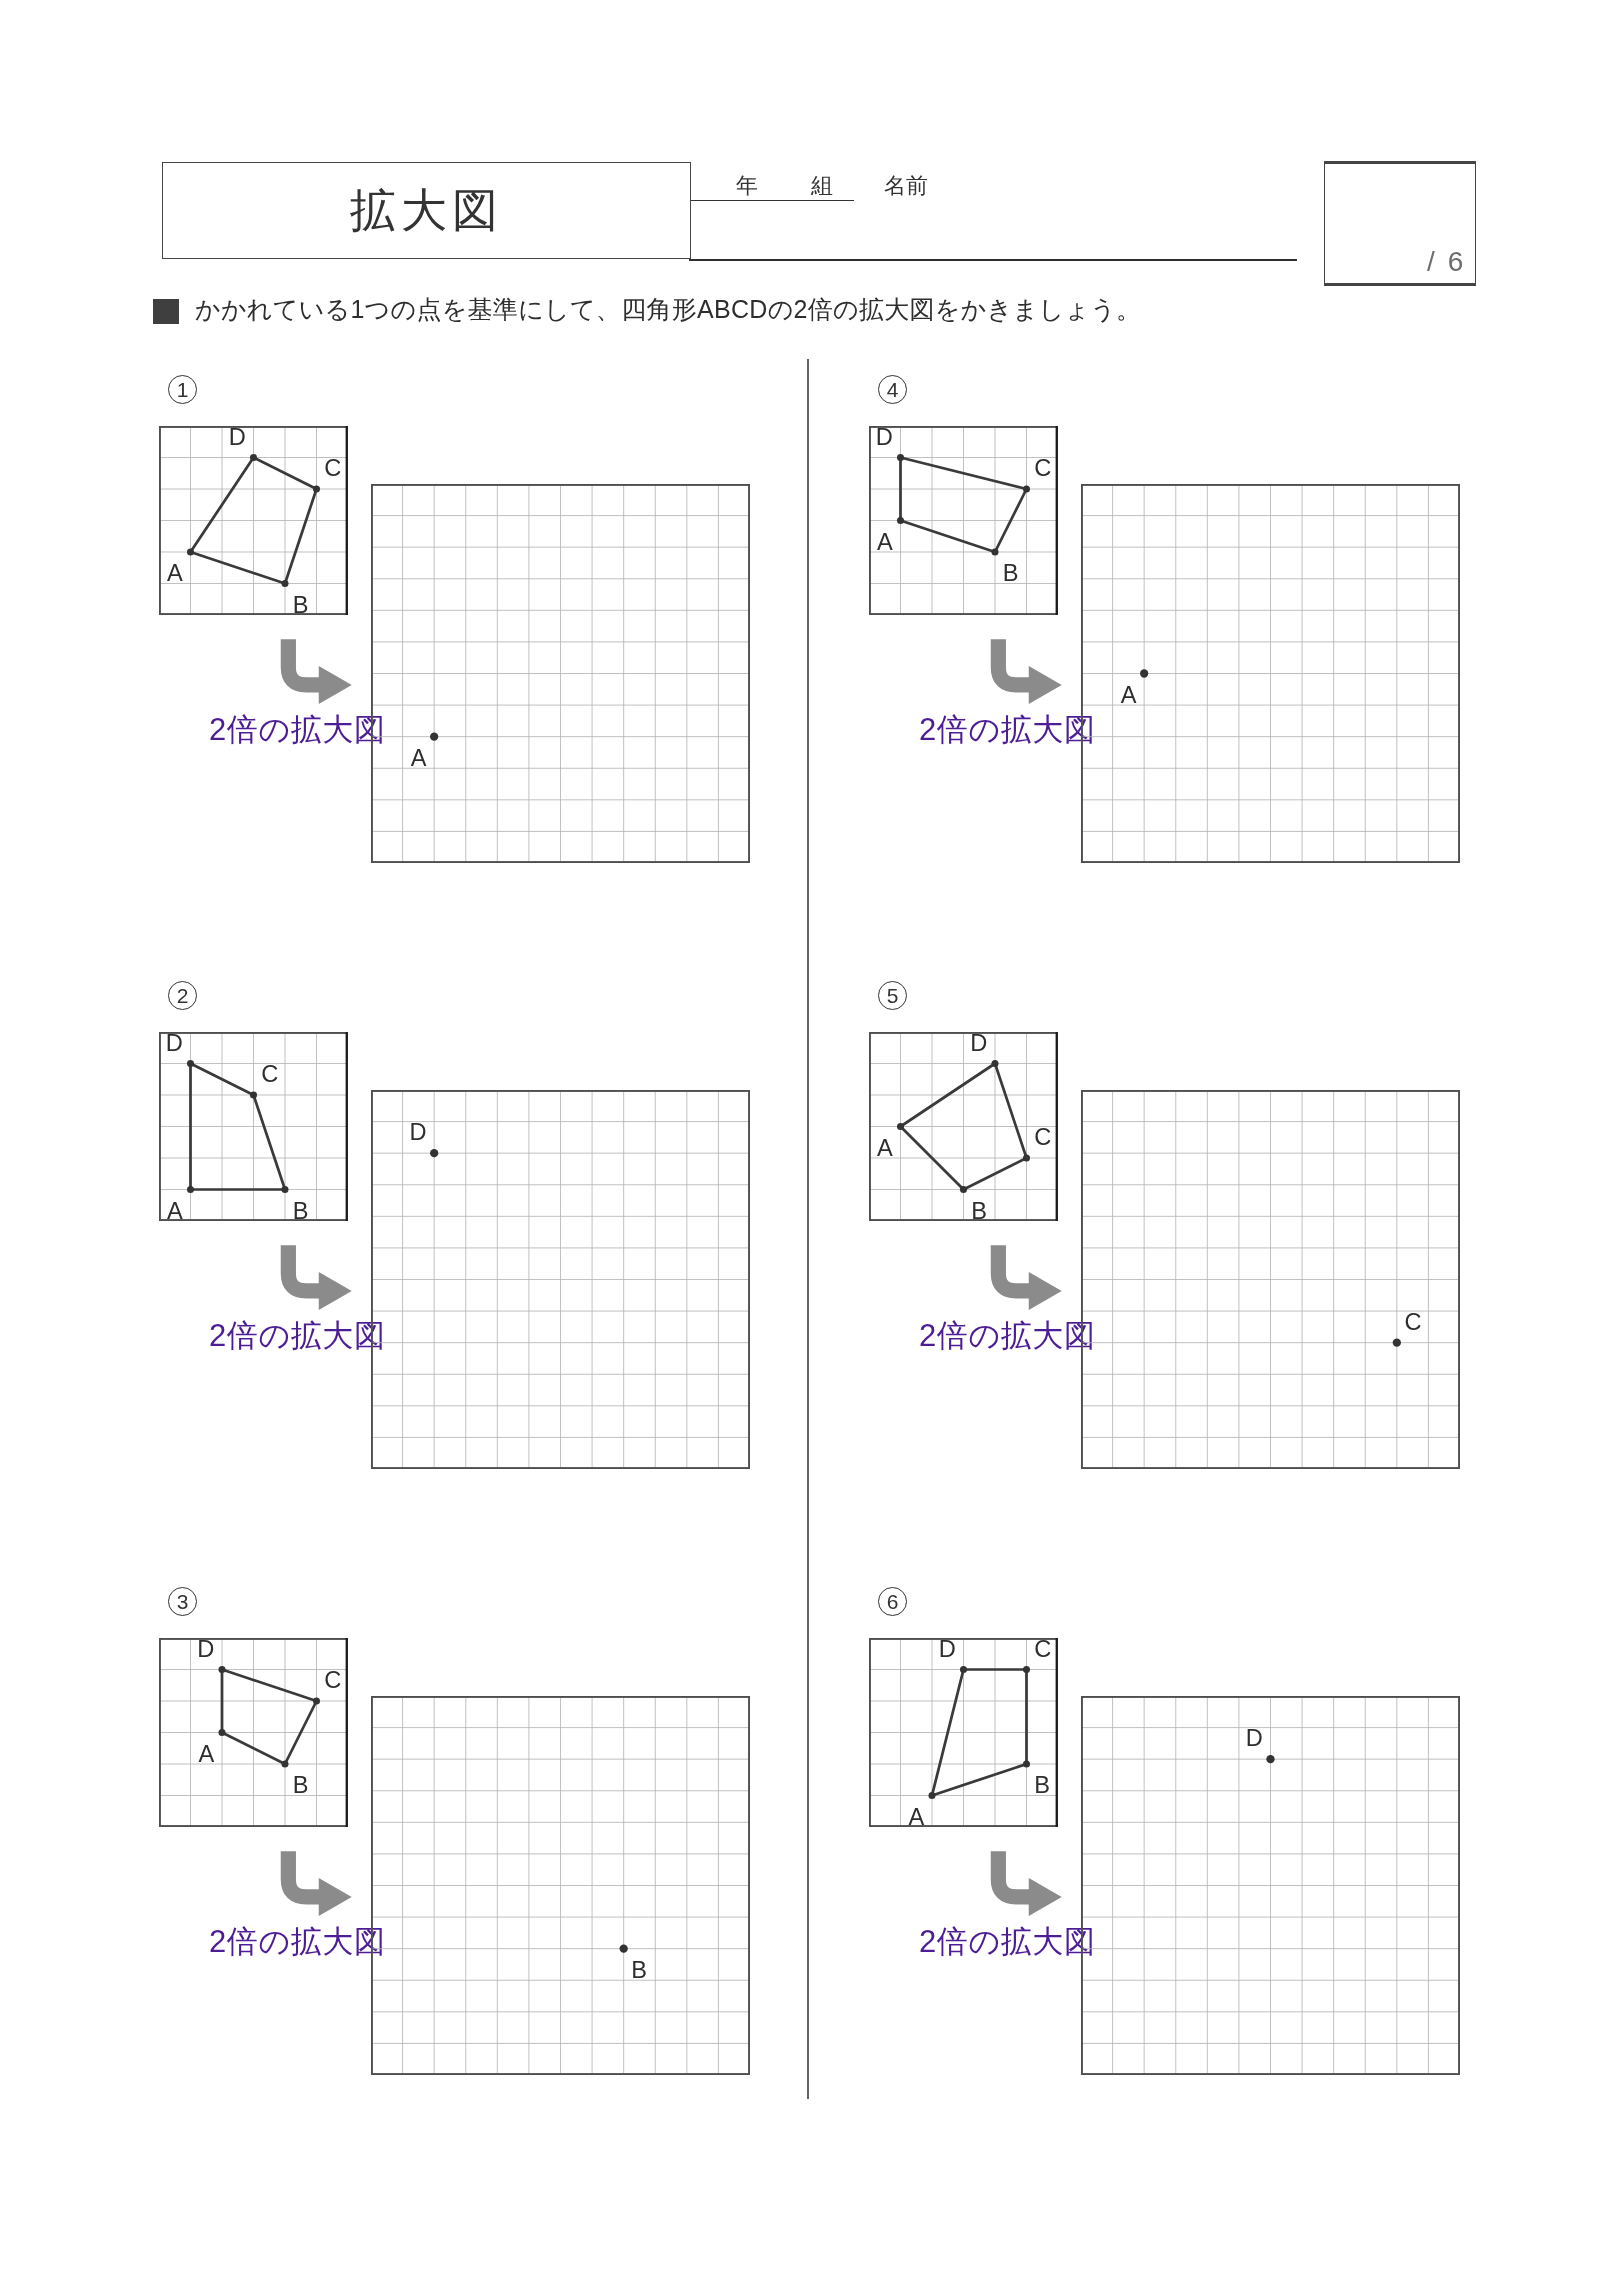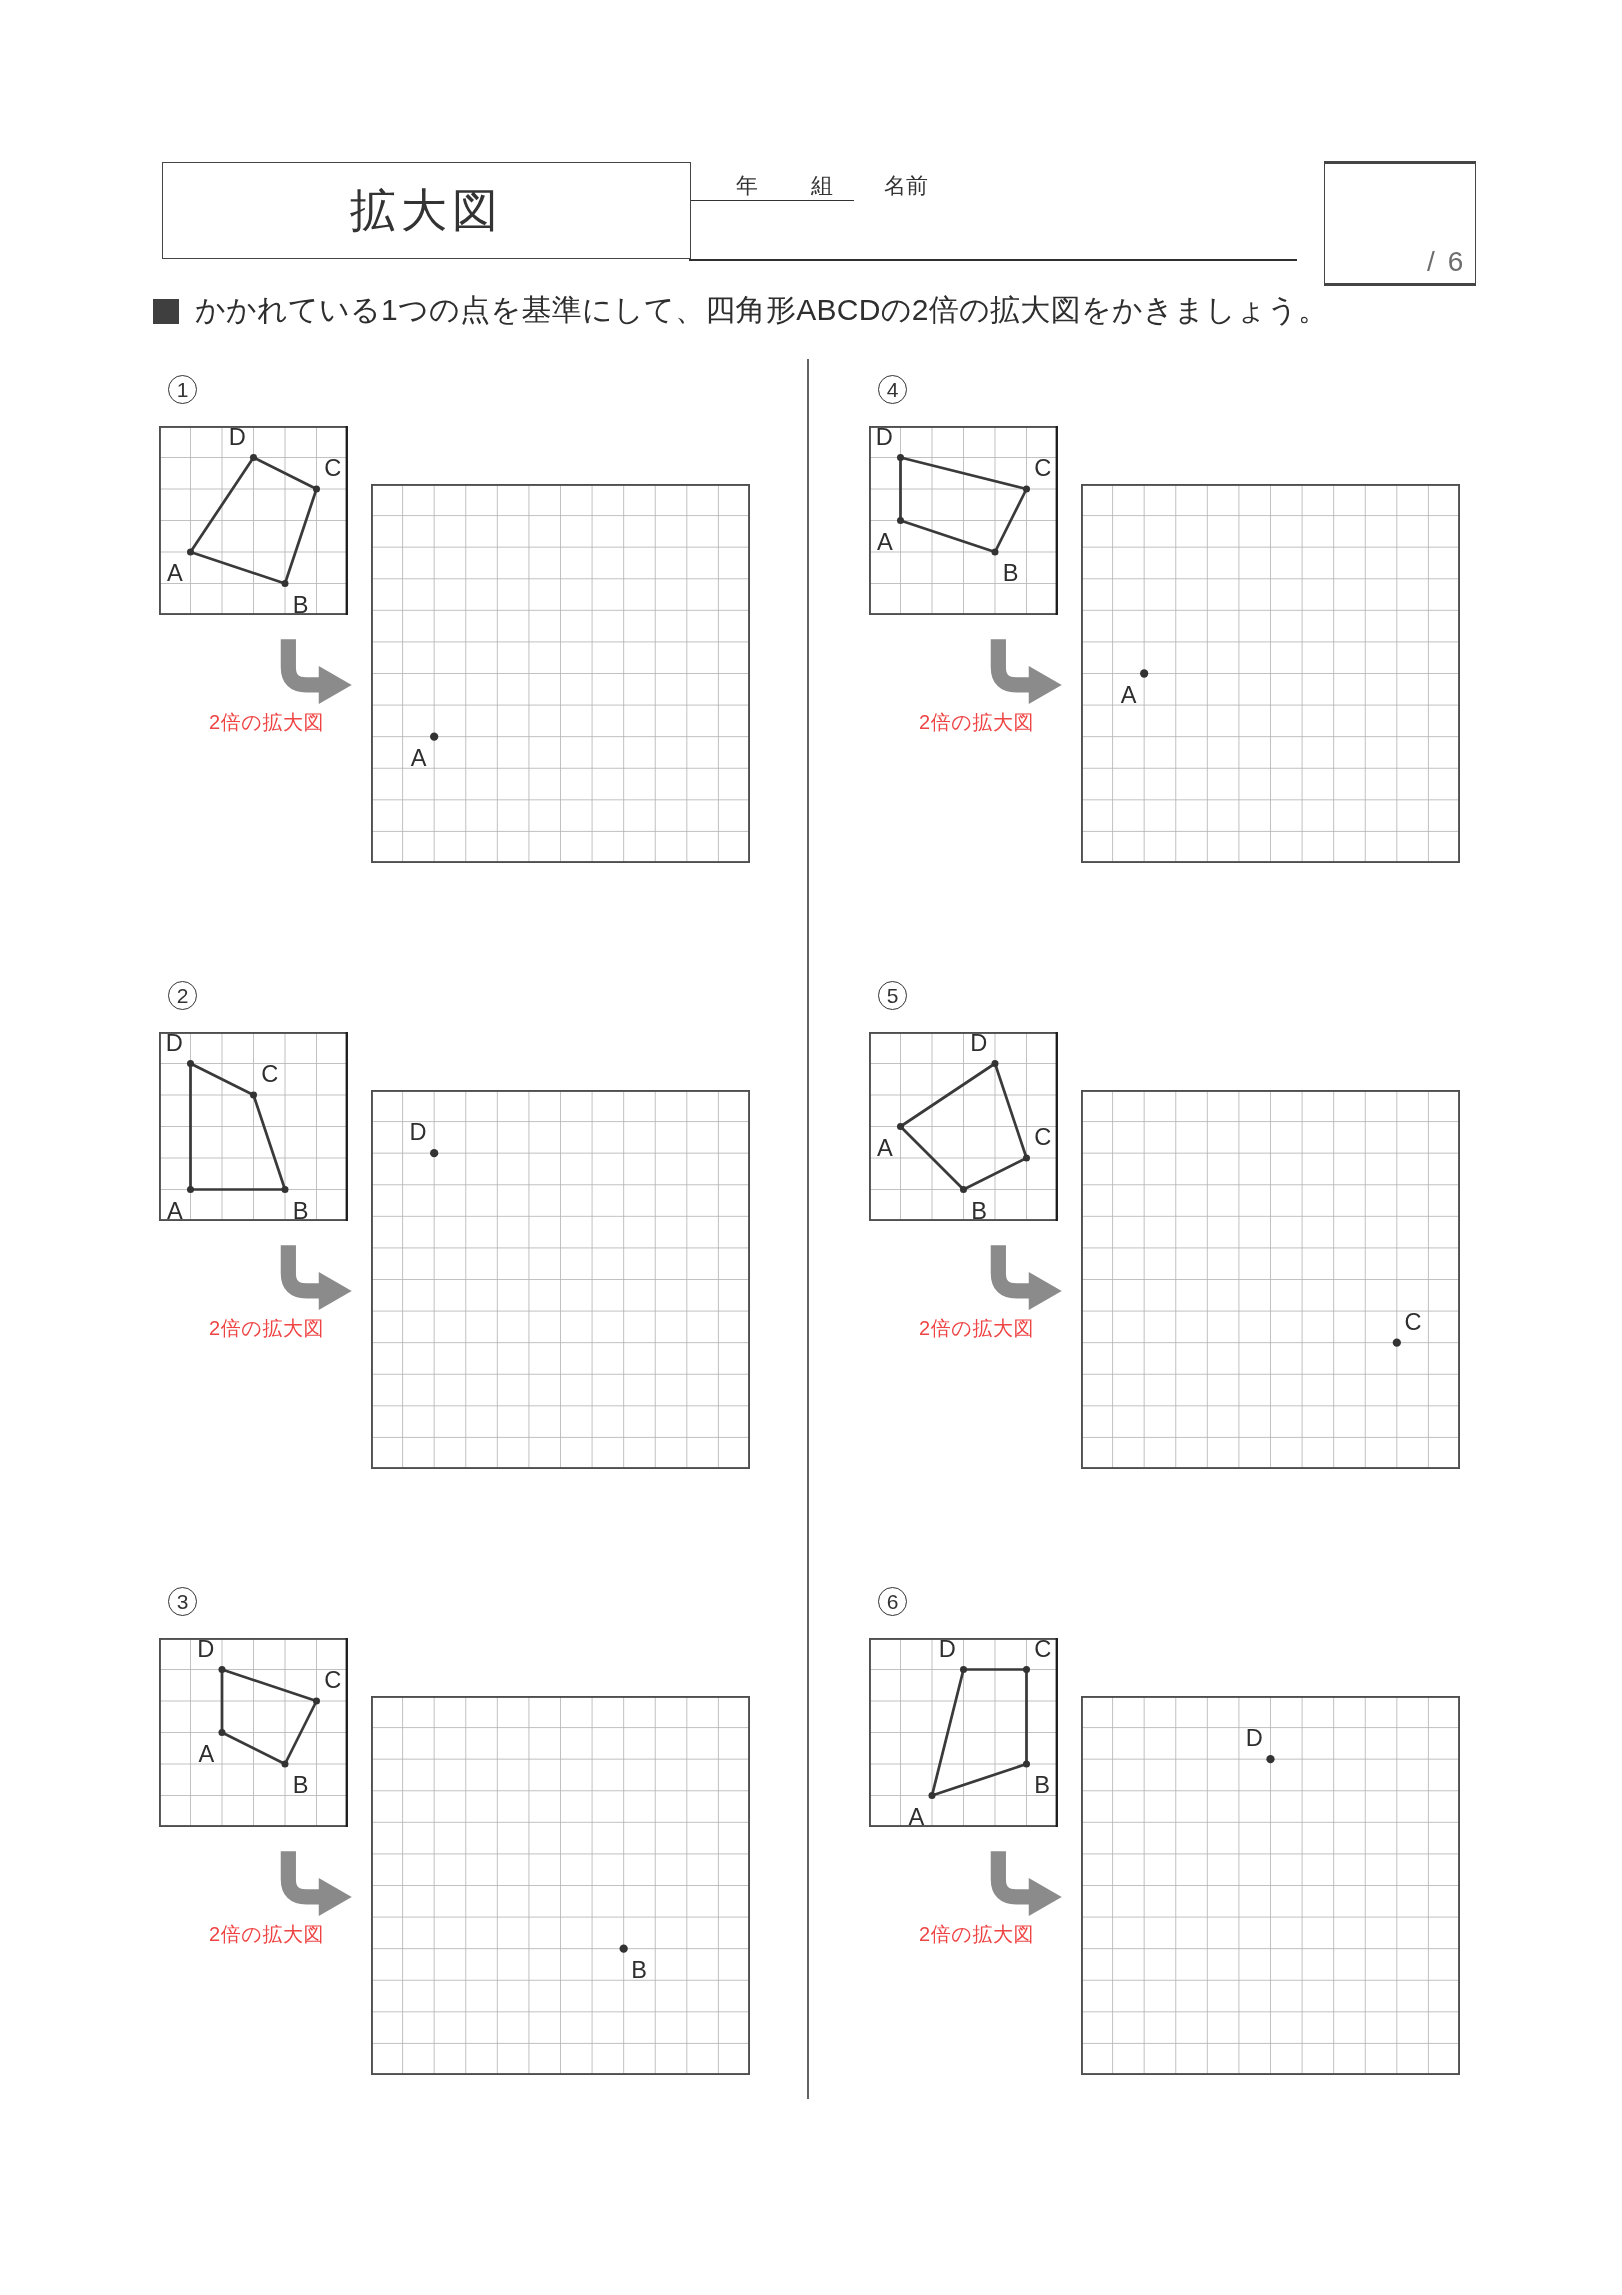--- a/index.html
+++ b/index.html
@@ -23,39 +23,39 @@
   .lbl-name{left:884px;text-align:center;}
   .short-line{left:691px;top:200px;width:163px;height:1.3px;background:#333;}
   .long-line{left:689px;top:259px;width:608px;height:1.9px;background:#2f2f2f;}
   .score-box{
     left:1324px;top:161px;width:152px;height:125px;box-sizing:border-box;
     border:1.9px solid #454545;border-top-width:3.2px;border-bottom-width:3.2px;
   }
   .score-text{position:absolute;right:9px;bottom:5.1px;font-size:28px;color:#6d6d6d;letter-spacing:2.6px;}
 
   
-  .instruction{left:153px;top:295px;display:flex;align-items:flex-end;font-size:30px;color:#2e2e2e;}
+  .instruction{left:153px;top:295px;display:flex;align-items:flex-end;font-size:25px;color:#2e2e2e;}
   .instr-bullet{display:block;width:25.5px;height:25.5px;background:#3f3f3f;margin:1.9px 16.6px 0 0;flex:0 0 auto;}
   .instr-text{white-space:nowrap;letter-spacing:0.3px;line-height:29px;}
 
   
   .divider{left:807px;top:359px;width:1.9px;height:1740px;background:#636363;}
 
   
   .problem{position:absolute;width:0;height:0;overflow:visible;}
   .pnum{
     position:absolute;left:168px;top:375px;width:27px;height:27px;
     border:1.9px solid #333;border-radius:50%;
     display:flex;align-items:center;justify-content:center;
     font-size:21px;color:#333;
   }
   .sgrid{position:absolute;left:159px;top:426px;}
   .lgrid{position:absolute;left:371px;top:484px;}
   .arrow{position:absolute;left:279px;top:638px;}
-  .alabel{position:absolute;left:209px;top:709px;font-size:20px;color:#ef4444;letter-spacing:0.6px;white-space:nowrap;}
+  .alabel{position:absolute;left:209px;top:709px;font-size:31px;color:#4c1d95;letter-spacing:0.6px;white-space:nowrap;}
 
   svg text{font-family:"Liberation Sans","DejaVu Sans",sans-serif;}
 </style>
 </head>
 <body>
 
 <div class="abs title-box">
   <span>拡大図</span>
 </div>
 

